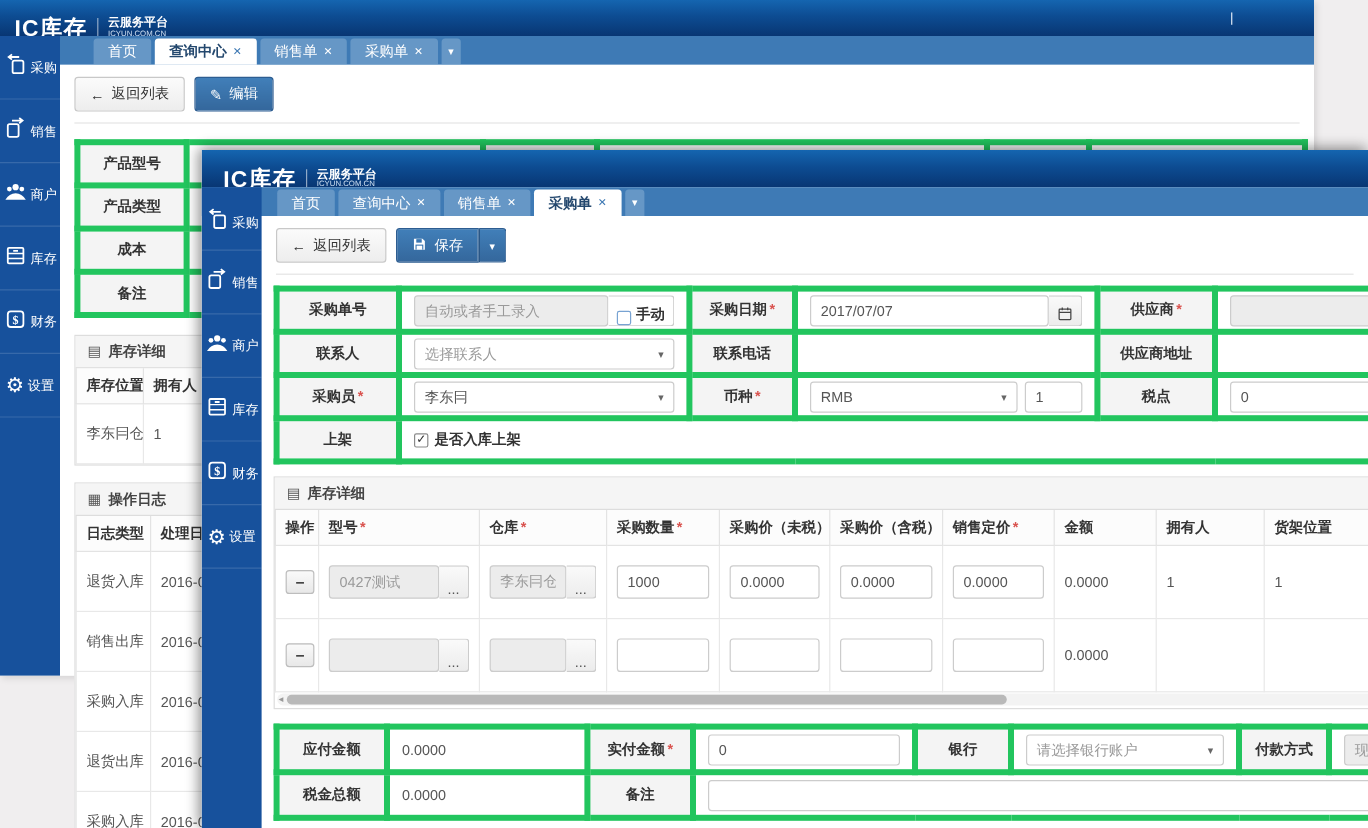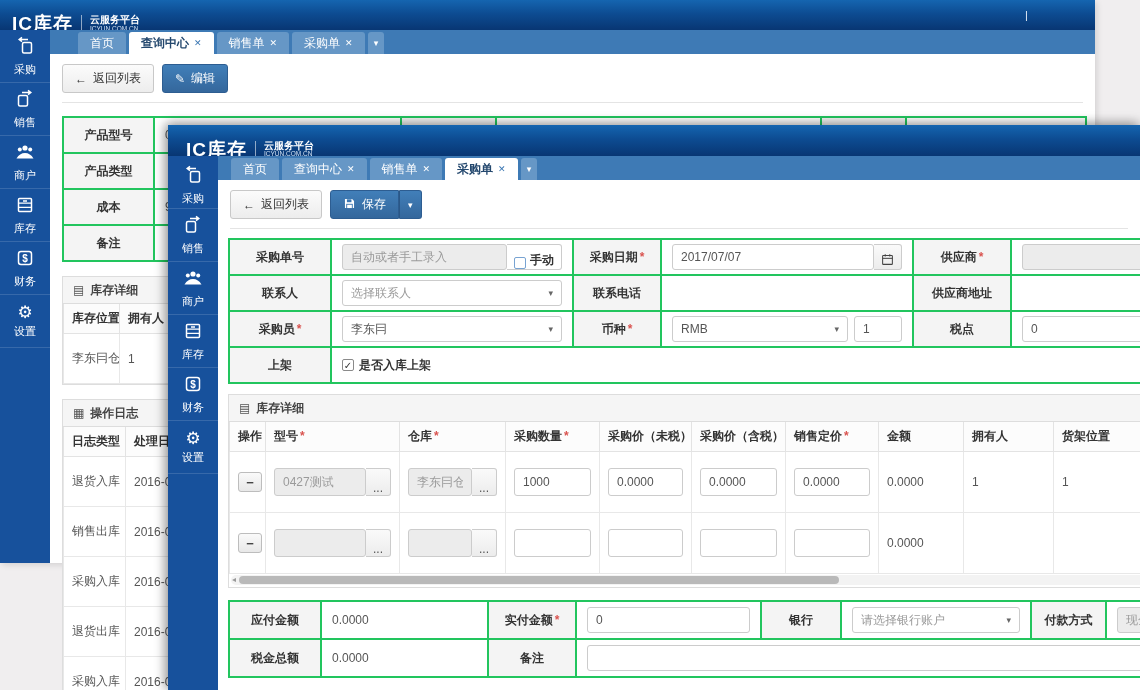--- a/index.html
+++ b/index.html
@@ -22,39 +22,39 @@
 
 .tabbar { position:absolute; left:0; right:0; top:30px; height:24px; background:#3e7ab5; display:flex; align-items:flex-end; }
 .tab { height:22px; line-height:22px; padding:0 12px; margin-right:3px; background:#6697c6; color:#fff;
   border-radius:3px 3px 0 0; display:flex; align-items:center; gap:5px; cursor:pointer; white-space:nowrap; }
 .tab .x { font-size:9px; font-weight:bold; color:#fff; cursor:pointer; }
 .tab.active { background:#fff; color:#24486e; font-weight:bold; }
 .tab.active .x { color:#3a76b2; }
 .tab.caret-tab { padding:0 6px; color:#fff; font-size:9px; }
 
 .side { position:absolute; left:0; top:30px; bottom:0; width:50px; background:#17519c; z-index:3; }
-.sitem { height:53px; display:flex; flex-direction:column; align-items:center; justify-content:center; gap:3px;
-  border-bottom:1px solid rgba(255,255,255,.14); cursor:pointer; }
+.sitem { height:53px; display:flex; flex-direction:row; align-items:center; justify-content:center; gap:3px;
+  border-bottom:1px solid rgba(255,255,255,.14); cursor:pointer;font-family:Liberation Serif, serif; }
 .slabel { color:#fff; font-size:11px; }
 .gear-glyph { color:#fff; font-size:17px; line-height:17px; }
 
 .content { position:absolute; left:50px; right:0; top:54px; bottom:0; background:#fff; }
 .tbar { padding:10px 12px 9px 12px; display:flex; gap:8px; align-items:center; }
 .btn { height:29px; padding:0 12px; border-radius:3px; border:1px solid #c8c8c8;
   background:linear-gradient(180deg,#fbfbfb,#ededed); color:#333; font-size:12px;
   display:inline-flex; align-items:center; gap:6px; cursor:pointer; }
 .btn.blue { background:linear-gradient(180deg,#417fb9,#34679c); border-color:#2d5d91; color:#fff; }
 .split { display:inline-flex; }
 .split .btn.blue:first-child { border-radius:3px 0 0 3px; }
 .split .btn.blue.car { border-radius:0 3px 3px 0; border-left:1px solid #2a5787; padding:0 8px; font-size:9px; }
 .divider { border-top:1px solid #e4e4e4; margin:0 12px; }
 
 
 table.frm { border-collapse:collapse; table-layout:fixed; background:#fff; }
-table.frm td { border:2px solid #22c55e; padding:0 10px; height:36px; vertical-align:middle; overflow:hidden; white-space:nowrap; }
+table.frm td { border:5px solid #22c55e; padding:0 10px; height:36px; vertical-align:middle; overflow:hidden; white-space:nowrap; }
 td.lbl { background:#f4f4f4; text-align:center; font-weight:bold; color:#333; }
 .req { color:#d9534f; margin-left:2px; font-weight:bold; }
 .val { color:#555; }
 
 .inp { height:26px; line-height:24px; background:#fff; border:1px solid #ccc; border-radius:3px;
   padding:0 8px; color:#555; display:flex; align-items:center; overflow:hidden; white-space:nowrap; }
 .inp.dis { background:#ececec; color:#9a9a9a; }
 .sel { height:26px; line-height:24px; background:#fff; border:1px solid #ccc; border-radius:3px;
   padding:0 8px; color:#555; display:flex; align-items:center; justify-content:space-between; cursor:pointer; overflow:hidden; }
 .sel .car { color:#666; font-size:9px; }

